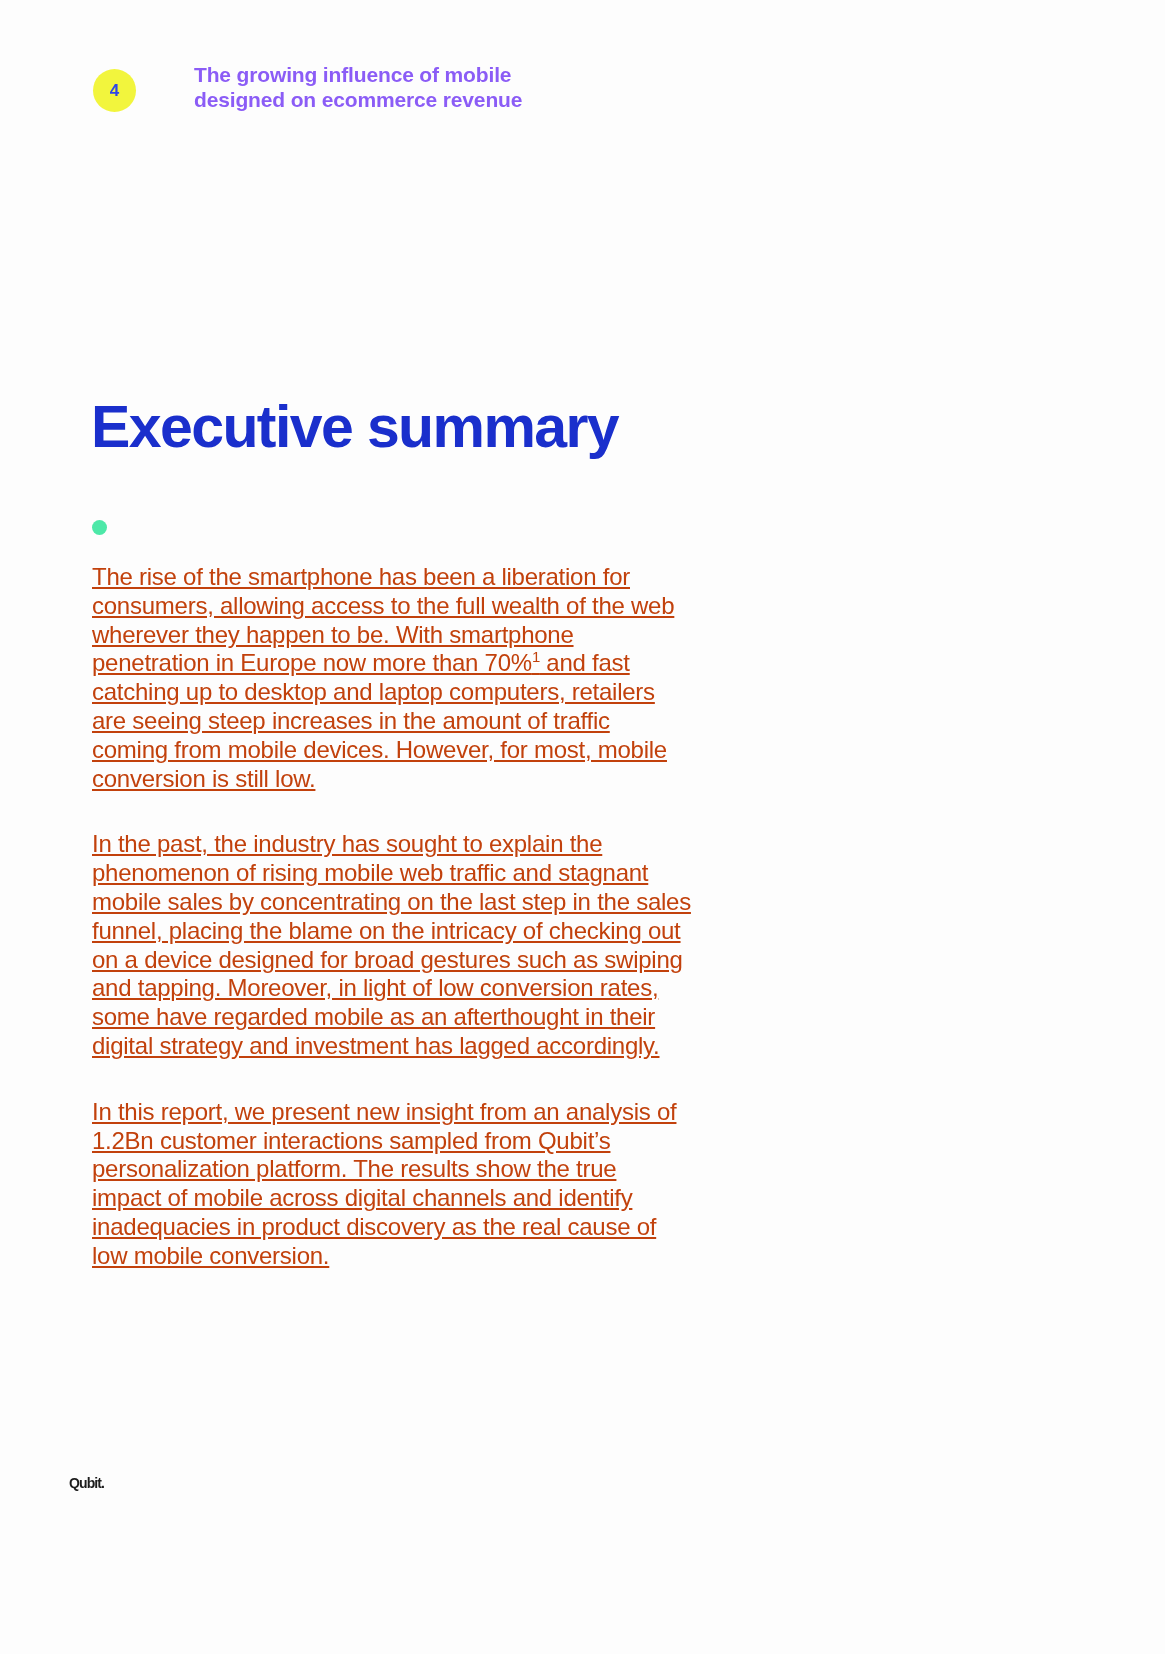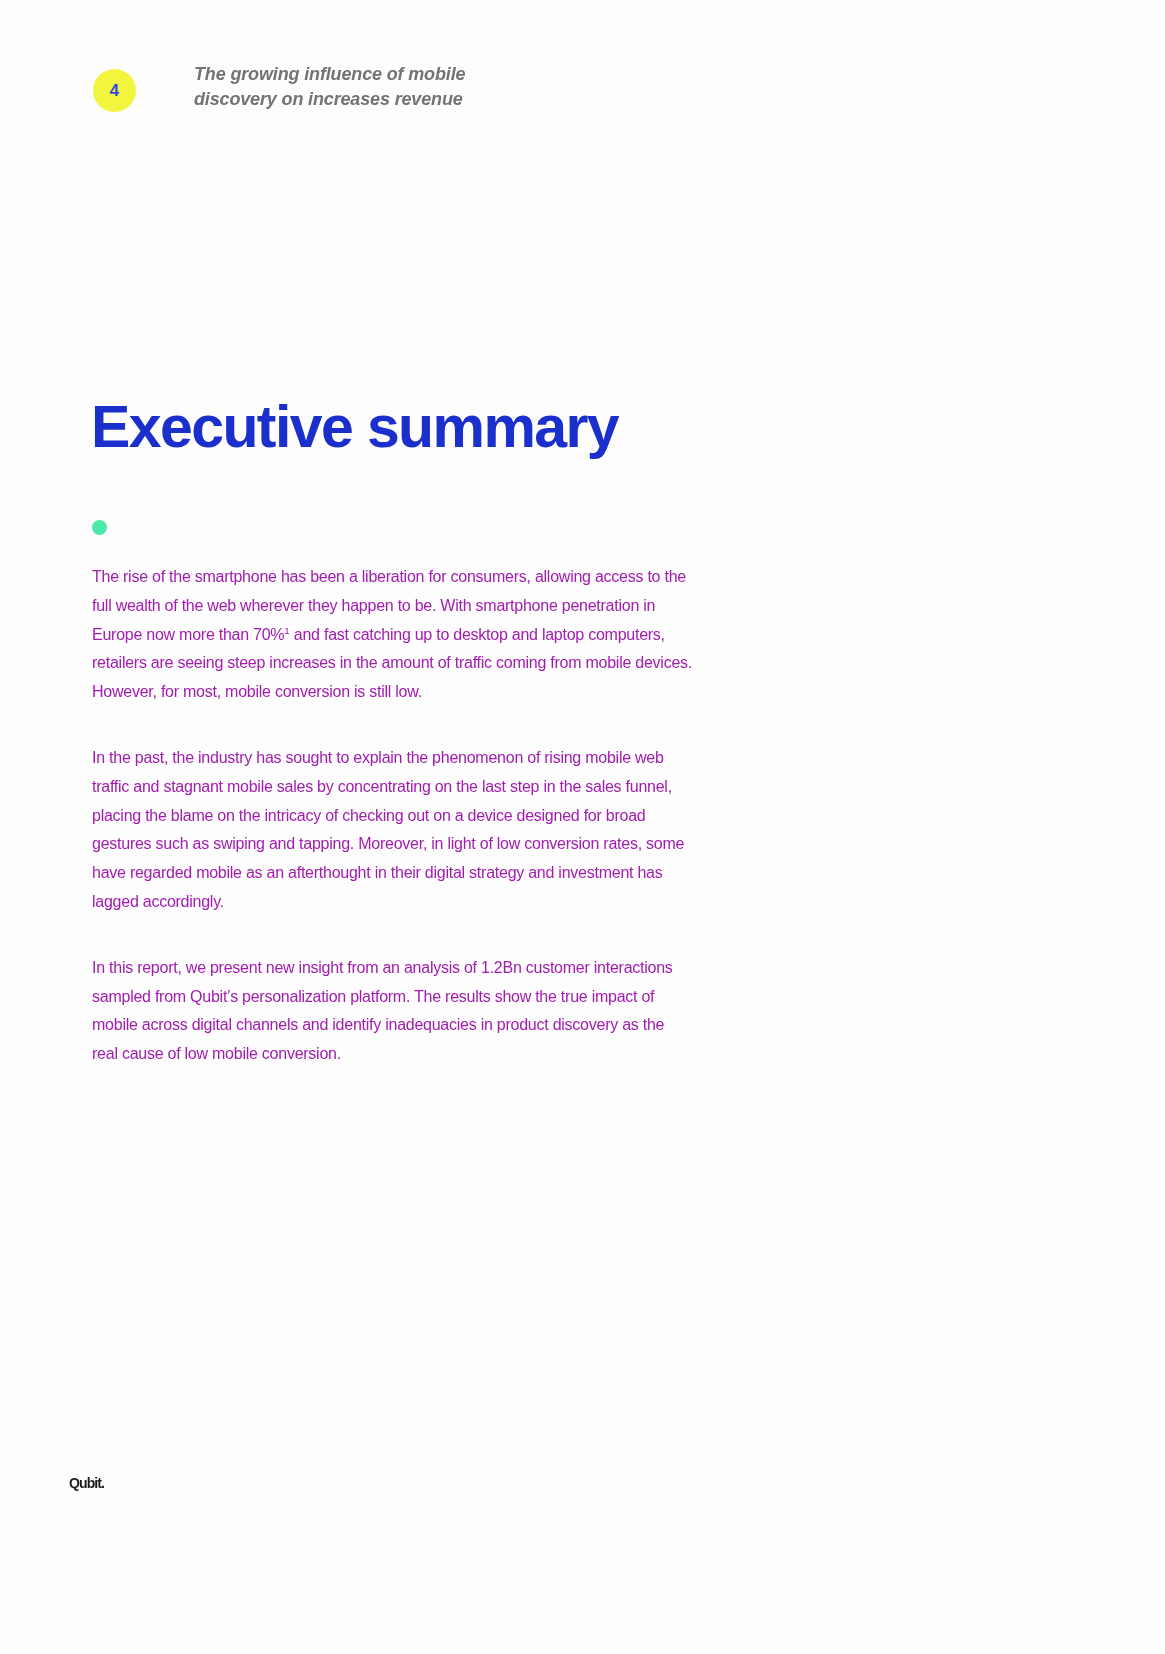--- a/index.html
+++ b/index.html
@@ -41,27 +41,26 @@
   }
   .chapter-badge span {
     font-size: 17px;
     font-weight: bold;
     color: #2f46e8;
     line-height: 1;
     letter-spacing: -0.2px;
   }
   .chapter-title {
     margin-left: 58px;
-    color: #737373;
-    font-size: 18px;
+    color: #8b5cf6;
+    font-size: 21px;
     font-weight: bold;
     line-height: 25px;
     letter-spacing: -0.15px;
     max-width: 330px;
-    font-style: italic;
   }
   .chapter-title div { white-space: nowrap; }
 
   
   .page-title {
     position: absolute;
     left: 91px;
     top: 357px;
     font-size: 59px;
     font-weight: bold;
@@ -79,26 +78,27 @@
     width: 600px;
   }
   .bullet-dot {
     width: 15px;
     height: 15px;
     border-radius: 50%;
     background: #4de8a8;
     margin-bottom: 28px;
   }
   .para {
-    font-size: 16px;
+    font-size: 24px;
     line-height: 28.8px;
-    color: #a21caf;
+    color: #c2410c;
     letter-spacing: -0.25px;
     margin: 0 0 37px 0;
     font-weight: 400;
+    text-decoration: underline;
   }
   .para:last-child { margin-bottom: 8px; }
   sup {
     font-size: 0.62em;
     vertical-align: super;
     line-height: 0;
   }
 
   
   .footnote {
@@ -132,21 +132,21 @@
 <body>
 
 <div class="page">
 
   <div class="run-header">
     <div class="chapter-badge">
       <span>4</span>
     </div>
     <div class="chapter-title">
       <div>The growing influence of mobile</div>
-      <div>discovery on increases revenue</div>
+      <div>designed on ecommerce revenue</div>
     </div>
   </div>
 
   <h1 class="page-title">Executive summary</h1>
 
   <div class="body-block">
     <div class="bullet-dot"></div>
 
     <p class="para"><span>The rise of the smartphone has been a liberation for consumers, allowing access to the full wealth of the web wherever they happen to be. With smartphone penetration in Europe now more than 70%</span><sup>1</sup><span> and fast catching up to desktop and laptop computers, retailers are seeing steep increases in the amount of traffic coming from mobile devices. However, for most, mobile conversion is still low.</span></p>
 

